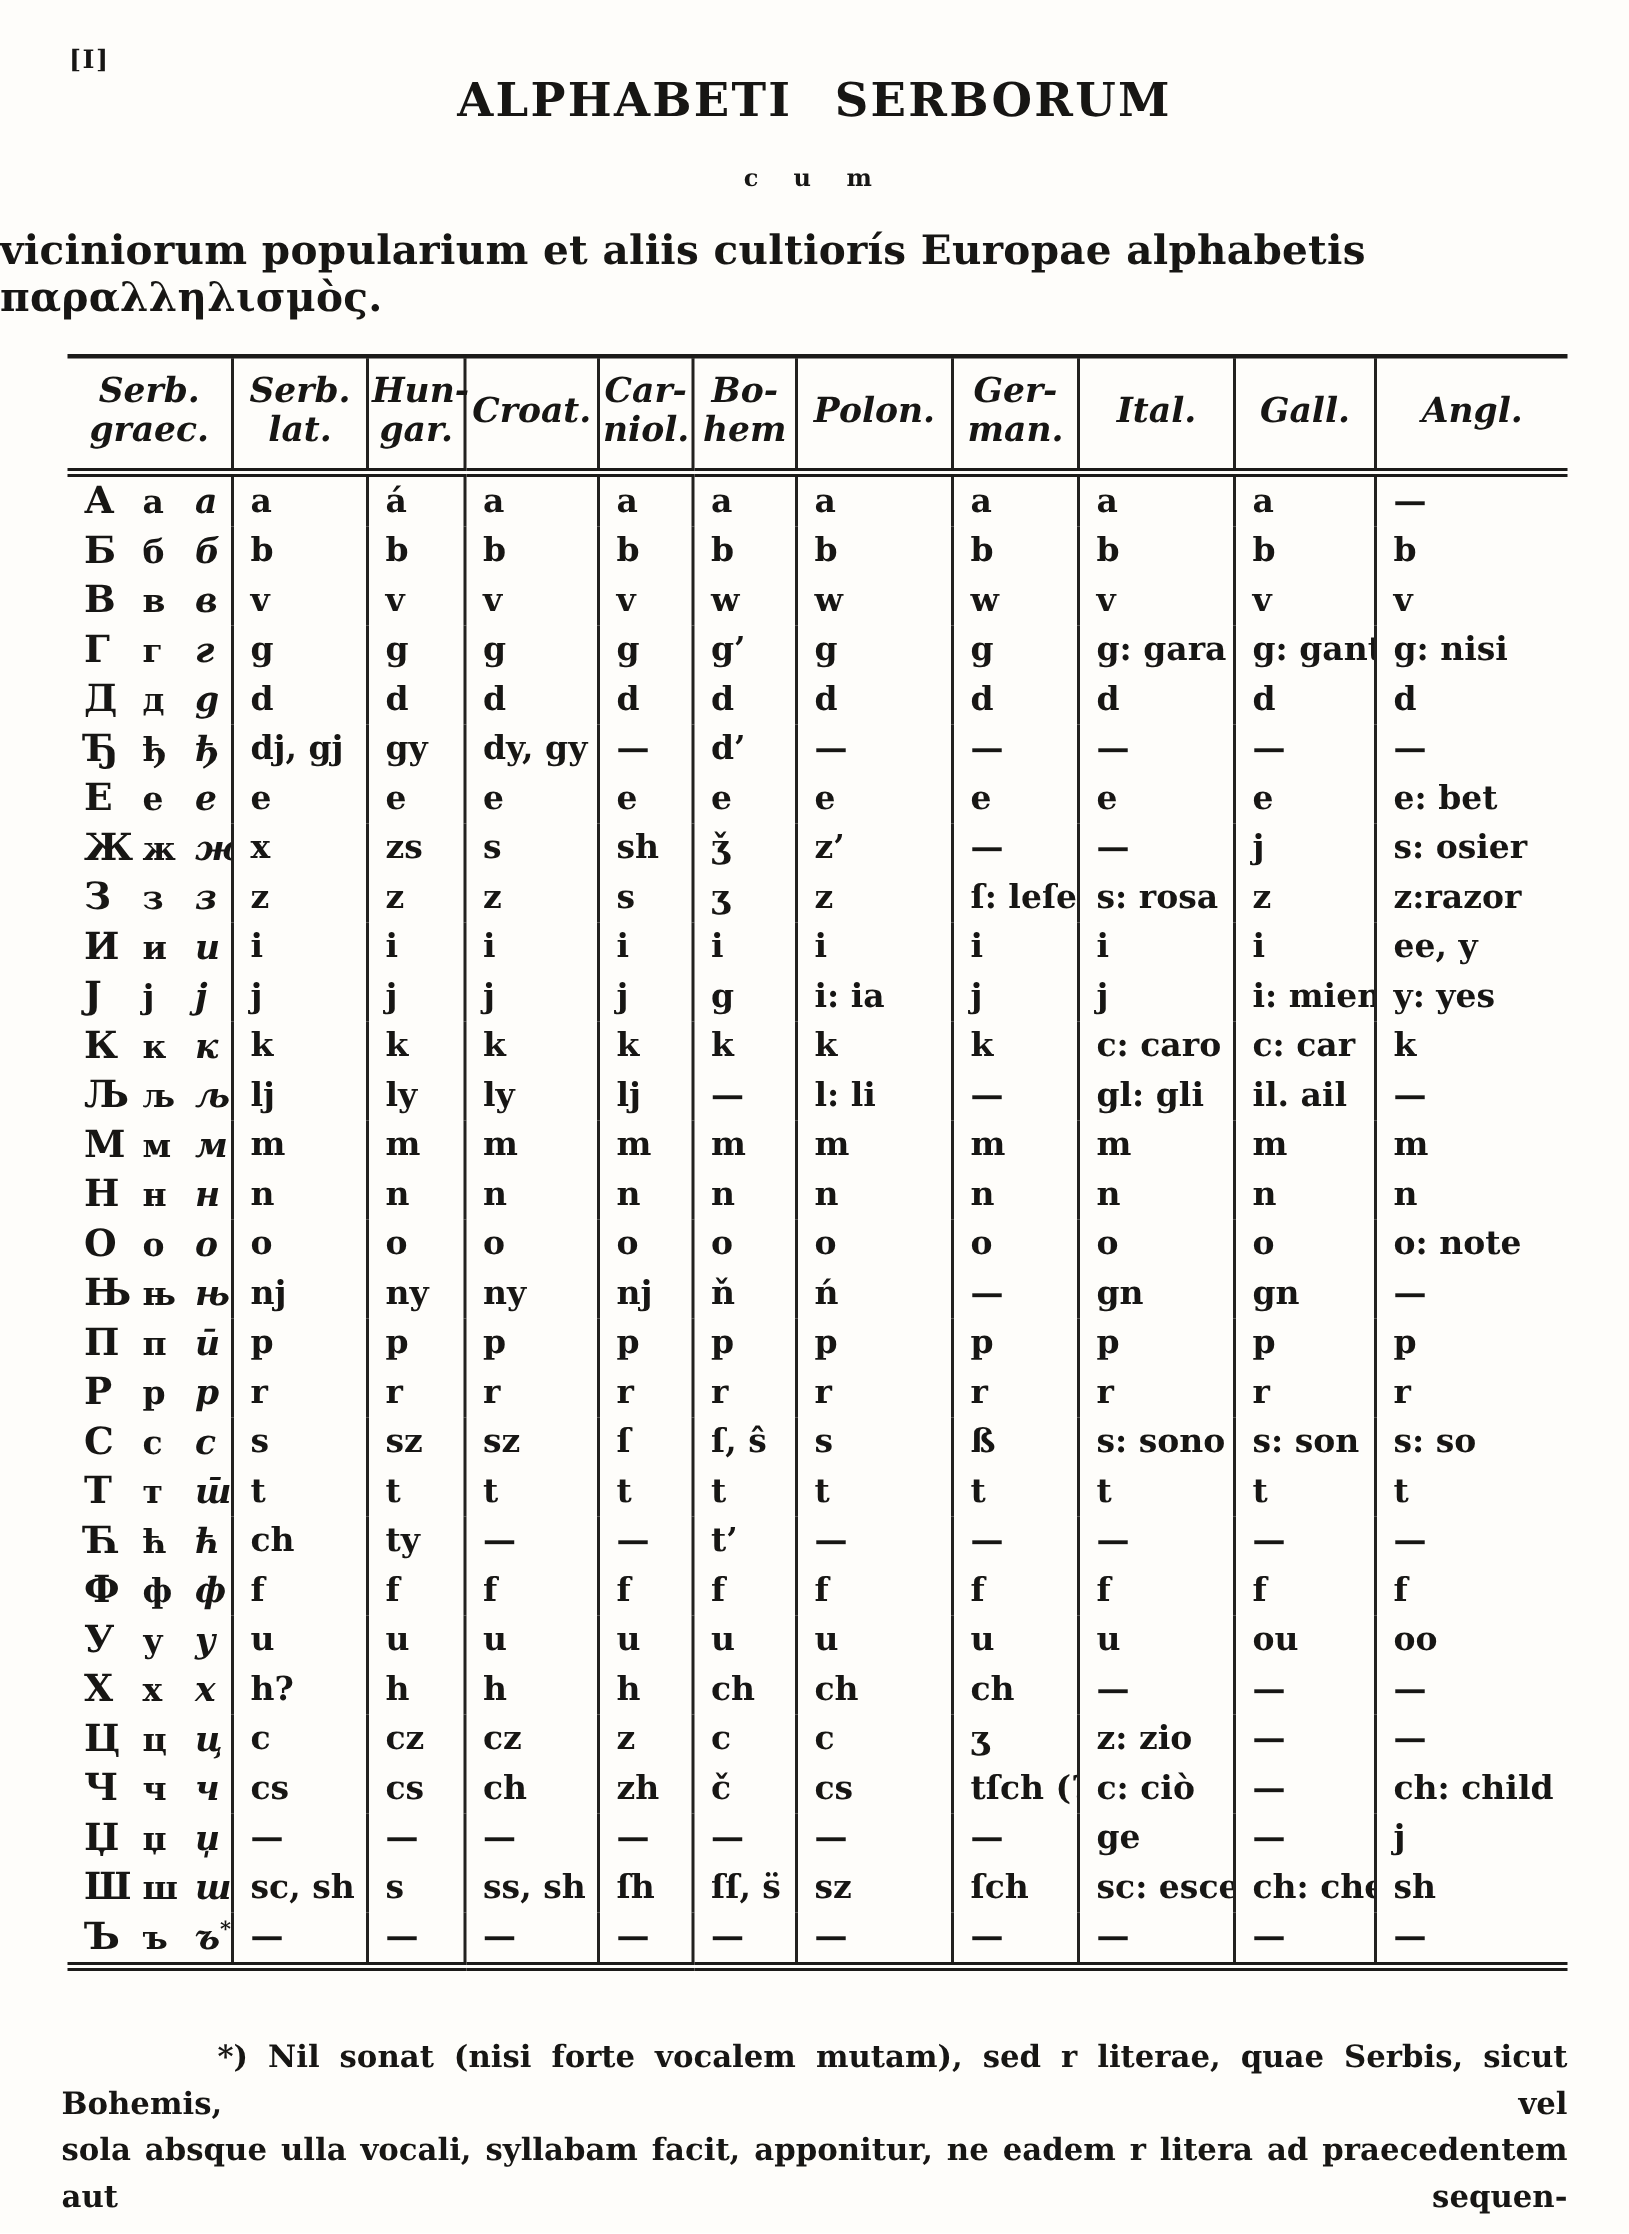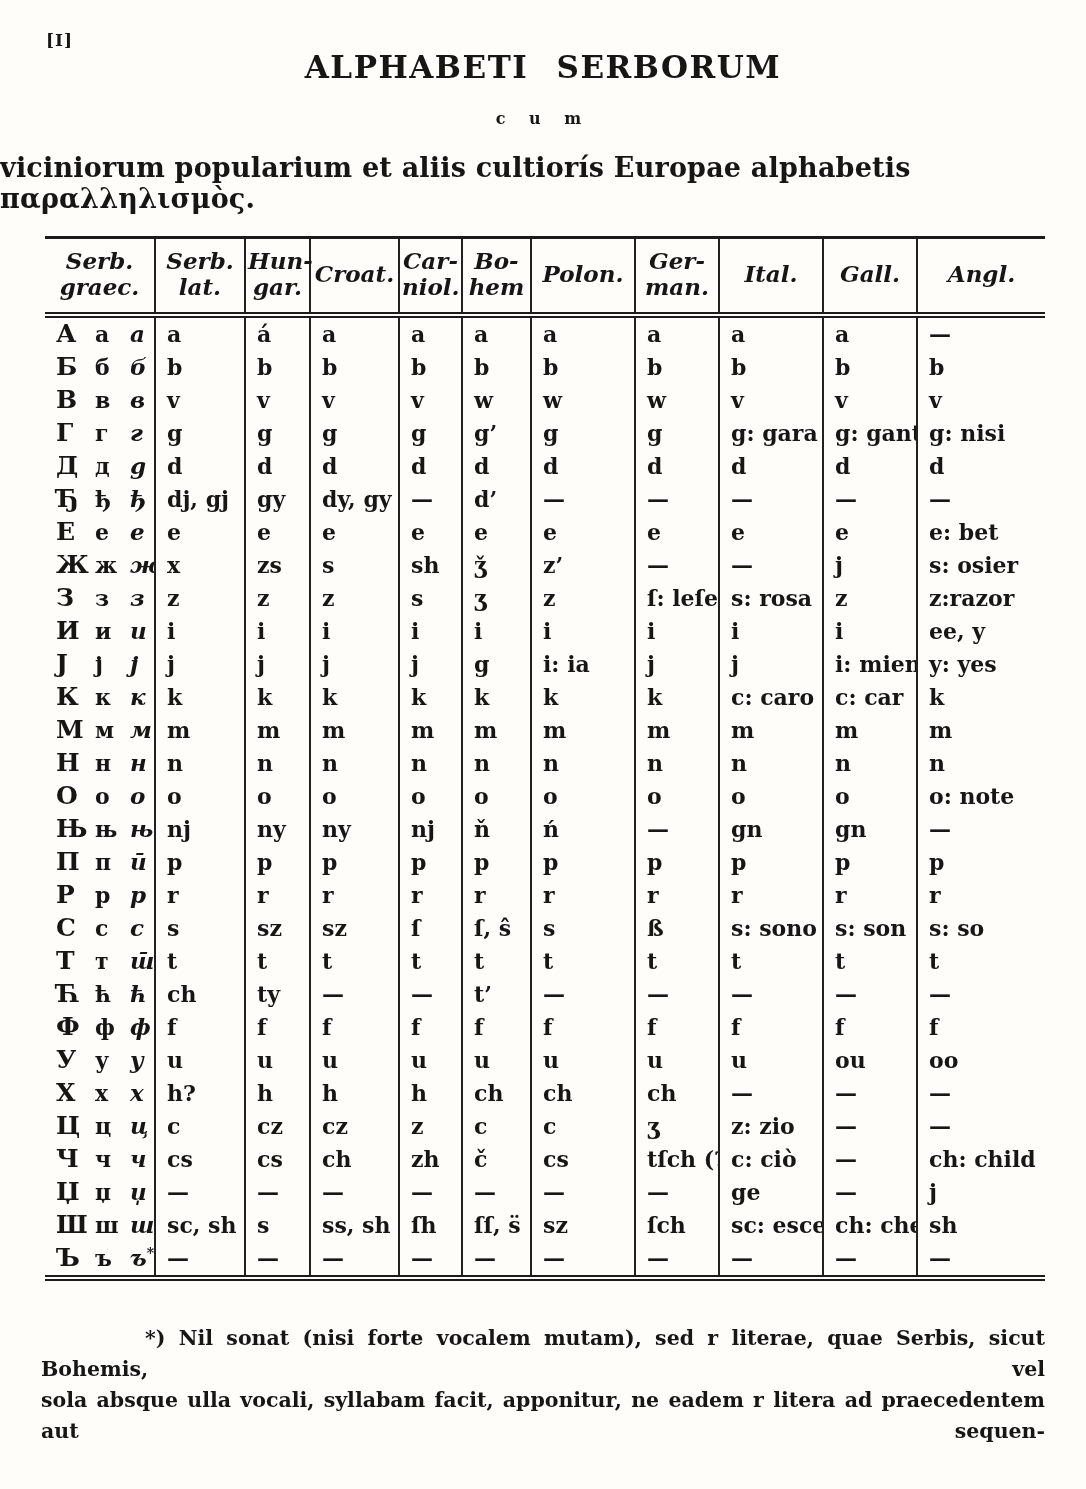--- a/index.html
+++ b/index.html
@@ -267,20 +267,33 @@
           <td>k</td>
           <td>k</td>
           <td>k</td>
           <td>k</td>
           <td>k</td>
           <td>c: caro</td>
           <td>c: car</td>
           <td>k</td>
         </tr>
         <tr>
+          <td><span class="l-cap">Љ</span><span class="l-low">љ</span><span class="l-ital">љ</span></td>
+          <td>lj</td>
+          <td>ly</td>
+          <td>ly</td>
+          <td>lj</td>
+          <td>—</td>
+          <td>l: li</td>
+          <td>—</td>
+          <td>gl: gli</td>
+          <td>il. ail</td>
+          <td>—</td>
+        </tr>
+        <tr>
           <td><span class="l-cap">М</span><span class="l-low">м</span><span class="l-ital">м</span></td>
           <td>m</td>
           <td>m</td>
           <td>m</td>
           <td>m</td>
           <td>m</td>
           <td>m</td>
           <td>m</td>
           <td>m</td>
           <td>m</td>

